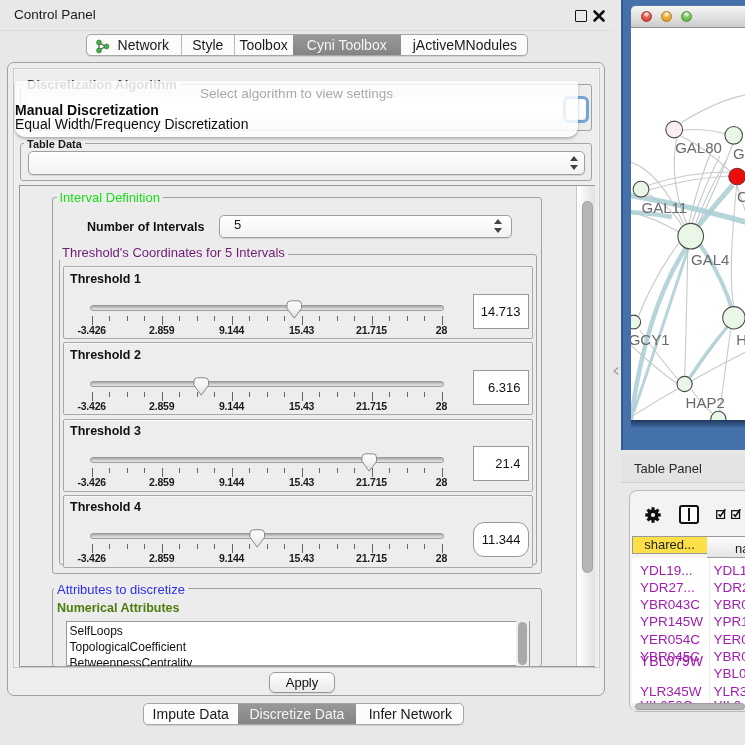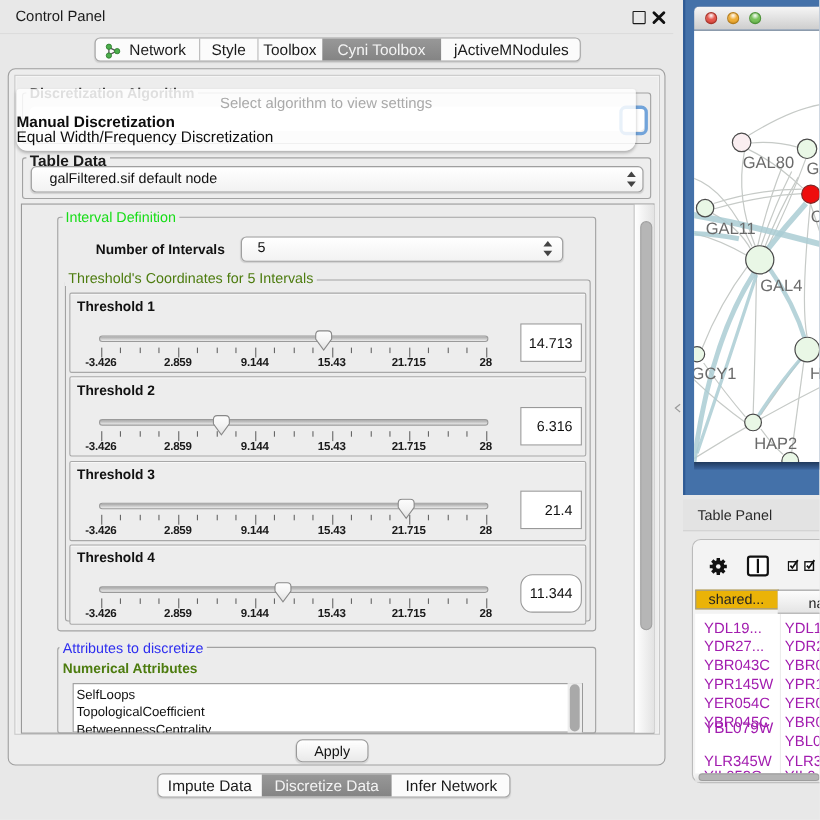--- a/index.html
+++ b/index.html
@@ -58,23 +58,22 @@
 <circle cx="12.5" cy="8.5" r="2.4" fill="#4cae4c" stroke="#2d7d2d" stroke-width="0.8"></circle>
     </svg>
 </div>
 <div class="abs" style="left:7px;top:62px;width:598px;height:634px;background:#ededed;border:1px solid #9f9f9f;border-radius:7px;box-sizing:border-box;"></div>
 <div class="abs" style="left:13px;top:68px;width:587px;height:600px;border:1px solid #c9c9c9;box-shadow:inset 0 0 0 1px #f5f5f5;box-sizing:border-box;"></div>
 <div class="gbox" style="left:19.5px;top:84px;width:572px;height:47px;"></div>
 <div class="glab" style="left:24px;top:77px;font-size:13px;font-weight:bold;color:#3a3a3a;">Discretization Algorithm</div>
 <div class="abs" style="left:27px;top:97px;width:559px;height:22px;background:#fff;border-radius:5px;"></div>
 <div class="abs" style="left:563px;top:96px;width:20px;height:21px;border:3px solid rgba(100,155,215,0.9);border-radius:6px;"></div>
 <div class="gbox" style="left:19.5px;top:142.5px;width:572px;height:38.5px;"></div>
-<div class="glab" style="left:24px;top:137.5px;font-size:14px;font-weight:bold;color:#1a1a1a;">Table Data</div>
+<div class="glab" style="left:24px;top:137.5px;font-size:11px;font-weight:bold;color:#1a1a1a;">Table Data</div>
 <div class="combo" style="left:28px;top:151px;width:557px;height:24px;">
-<div class="txt" style="left:16px;">galFiltered.sif default node</div>
 <div class="arr up" style="left:541px;top:4px;"></div>
     <div class="arr dn" style="left:541px;top:13px;"></div>
   </div>
 <div class="abs" style="left:15px;top:81px;width:563px;height:55.5px;
 background:rgba(255,255,255,0.84);border-radius:3px 3px 10px 10px;
 box-shadow:0 2px 3px rgba(0,0,0,0.26);"></div>
 <div class="abs" style="left:15px;top:85.8px;width:563px;text-align:center;font-size:13.5px;color:#a9a9a9;">Select algorithm to view settings</div>
 <div class="abs" style="left:15px;top:101.5px;font-size:14px;font-weight:bold;color:#0d0d0d;">Manual Discretization</div>
 <div class="abs" style="left:15px;top:116px;font-size:14px;color:#0d0d0d;">Equal Width/Frequency Discretization</div>
 <div class="abs" style="left:18.8px;top:185px;width:576.5px;height:482px;border:1px solid #999;box-sizing:border-box;background:#ececec;"></div>
@@ -82,21 +81,21 @@
 <div class="abs" style="left:581.5px;top:201px;width:11px;height:372px;background:#b6b6b6;border:1px solid #a0a0a0;border-radius:6px;box-sizing:border-box;"></div>
 <div class="gbox" style="left:52.3px;top:196.5px;width:489.7px;height:377px;"></div>
 <div class="glab" style="left:56.5px;top:190px;font-size:13px;color:#17dd17;">Interval Definition</div>
 <div class="abs" style="left:87px;top:219.5px;font-size:12.5px;font-weight:bold;color:#111;">Number of Intervals</div>
 <div class="combo" style="left:219px;top:214.5px;width:293px;height:23px;">
 <div class="txt" style="left:14px;">5</div>
 <div class="arr up" style="left:274px;top:3.5px;"></div>
     <div class="arr dn" style="left:274px;top:12.5px;"></div>
   </div>
 <div class="gbox" style="left:58.5px;top:254px;width:478.5px;height:311px;"></div>
-<div class="glab" style="left:59px;top:245.3px;font-size:13px;color:#4d7c0f;background:#ececec;">Threshold's Coordinates for 5 Intervals</div>
+<div class="glab" style="left:59px;top:245.3px;font-size:13px;color:#701a75;background:#ececec;">Threshold's Coordinates for 5 Intervals</div>
 <div class="tpanel" style="left:62.5px;top:266.0px;width:470.5px;height:73px;background:#ededed;"></div>
 <div class="abs" style="left:70px;top:271.5px;font-size:12.5px;font-weight:bold;color:#111;">Threshold 1</div>
 <div class="abs" style="left:90px;top:304.5px;width:353.5px;height:6px;border-radius:3px;background:linear-gradient(#a8a8a8,#ececec);border:1px solid #9a9a9a;box-sizing:border-box;"></div>
 <div class="tick" style="left:91.7px;top:315.5px;height:9px;"></div>
 <div class="tick" style="left:109.2px;top:315.5px;height:5px;"></div>
 <div class="tick" style="left:126.7px;top:315.5px;height:5px;"></div>
 <div class="tick" style="left:144.2px;top:315.5px;height:5px;"></div>
 <div class="tick" style="left:161.7px;top:315.5px;height:9px;"></div>
 <div class="tick" style="left:179.1px;top:315.5px;height:5px;"></div>
 <div class="tick" style="left:196.6px;top:315.5px;height:5px;"></div>
@@ -360,21 +359,21 @@
 <div class="abs" style="left:679px;top:505px;width:20px;height:18.5px;border:2.6px solid #111;border-radius:3px;box-sizing:border-box;background:#fff;"></div>
 <div class="abs" style="left:687.8px;top:507.5px;width:2.6px;height:13.5px;background:#111;"></div>
 <svg class="abs" style="left:715.8px;top:507.5px;" width="11" height="11" viewBox="0 0 11 11">
 <rect x="0.7" y="2.7" width="7.8" height="7.8" fill="#fff" stroke="#111" stroke-width="1.3"></rect>
 <path d="M2.5 6.2 L4.3 8.3 L9.3 1.2" stroke="#111" stroke-width="1.6" fill="none"></path>
   </svg>
 <svg class="abs" style="left:731.0px;top:507.5px;" width="11" height="11" viewBox="0 0 11 11">
 <rect x="0.7" y="2.7" width="7.8" height="7.8" fill="#fff" stroke="#111" stroke-width="1.3"></rect>
 <path d="M2.5 6.2 L4.3 8.3 L9.3 1.2" stroke="#111" stroke-width="1.6" fill="none"></path>
   </svg>
-<div class="abs" style="left:631.5px;top:535.5px;width:76px;height:18px;background:#eab308;
+<div class="abs" style="left:631.5px;top:535.5px;width:76px;height:18px;background:#fde047;
 border:1px solid #9a9a9a;box-sizing:border-box;display:flex;align-items:center;justify-content:center;
 font-size:13px;color:#222;">shared...</div>
 <div class="abs" style="left:706.5px;top:535.5px;width:42px;height:22.5px;background:linear-gradient(#fdfdfd,#e4e4e4);
 border:1px solid #9a9a9a;border-left:none;box-sizing:border-box;
 font-size:13px;color:#222;">
     <span style="position:absolute;left:28.5px;top:4px;">na</span>
   </div>
 <div class="abs" style="left:631.5px;top:558px;width:113.5px;height:145.8px;background:#fff;overflow:hidden;">
     <div class="row" style="left:8.5px;top:4.5px;font-size:13.5px;">YDL19...</div>
     <div class="row" style="left:82px;top:4.5px;font-size:13.5px;">YDL1</div>

